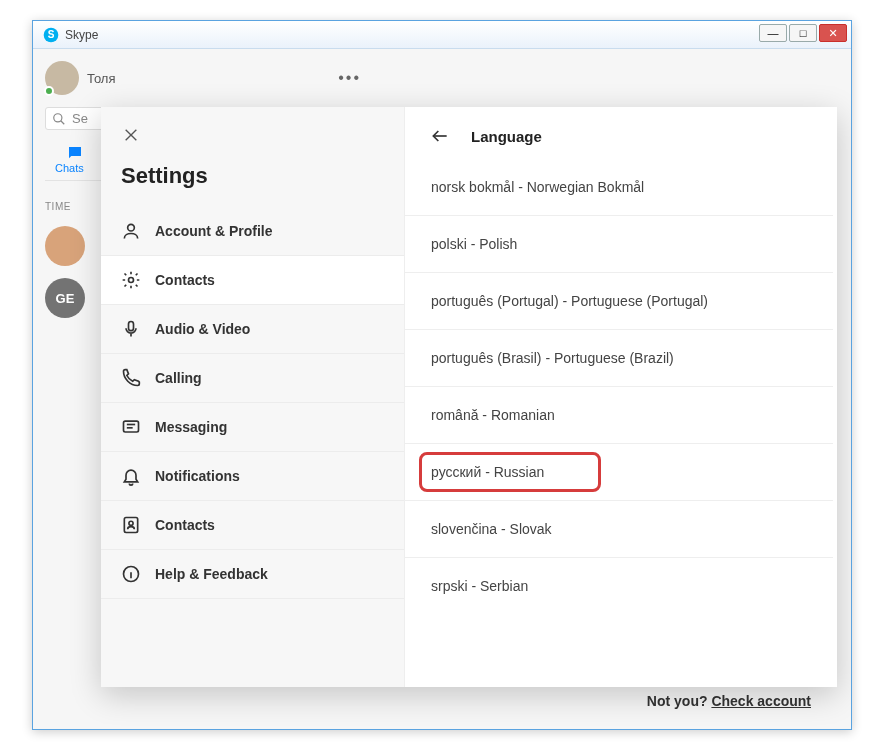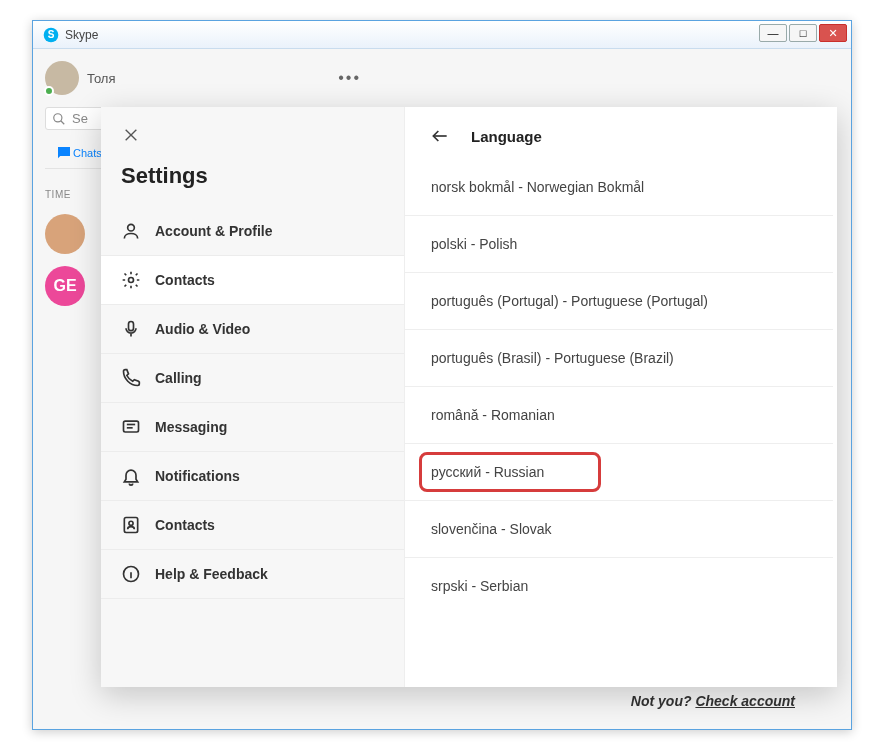--- a/index.html
+++ b/index.html
@@ -56,27 +56,27 @@
 .presence { width: 10px; height: 10px; background: #4caf50; border: 2px solid #fff; border-radius: 50%; position: absolute; bottom: -1px; left: -1px; }
 .profile-name-sm { font-size: 13px; color: #555; }
 .profile-more { margin-left: auto; font-size: 16px; color: #666; letter-spacing: 2px; }
 .search-row {
   display: flex; align-items: center;
   border: 1px solid #ddd; border-radius: 3px;
   padding: 3px 6px; background: #fff;
   font-size: 13px; color: #888;
 }
 .tabs-row { display: flex; gap: 30px; padding: 14px 10px 6px; border-bottom: 1px solid #e3e3e3;}
-.tab-chats { display:flex; flex-direction:row; align-items:center; color:#0a84ff; font-size:11px; }
+.tab-chats { display:flex; flex-direction:column; align-items:flex-end; color:#0a84ff; font-size:11px; }
 .section-label { font-size: 10px; color: #888; letter-spacing: .5px; margin: 20px 0 8px; }
 .contact-row { display:flex; align-items:center; gap:12px; padding:6px 0; }
 .round { width: 40px; height: 40px; border-radius: 50%; }
 .c1 { background: #d8a37a; }
-.c2 { background: #ec4899; color:#fff; display:flex; align-items:center; justify-content:center; font-size:16px; font-weight:600; }
-.footer-text { position:absolute; bottom:20px; right:56px; font-size:14px; color:#333; font-weight:600;font-style:italic;}
+.c2 { background: #737373; color:#fff; display:flex; align-items:center; justify-content:center; font-size:13px; font-weight:600; }
+.footer-text { position:absolute; bottom:20px; right:40px; font-size:14px; color:#333; font-weight:600;}
 .footer-text a { color:#333; }
 
 
 .settings-panel {
   position: absolute;
   left: 68px; top: 58px;
   width: 736px; height: 580px;
   background: #fff;
   box-shadow: 0 8px 30px rgba(0,0,0,0.2);
   display: flex;

